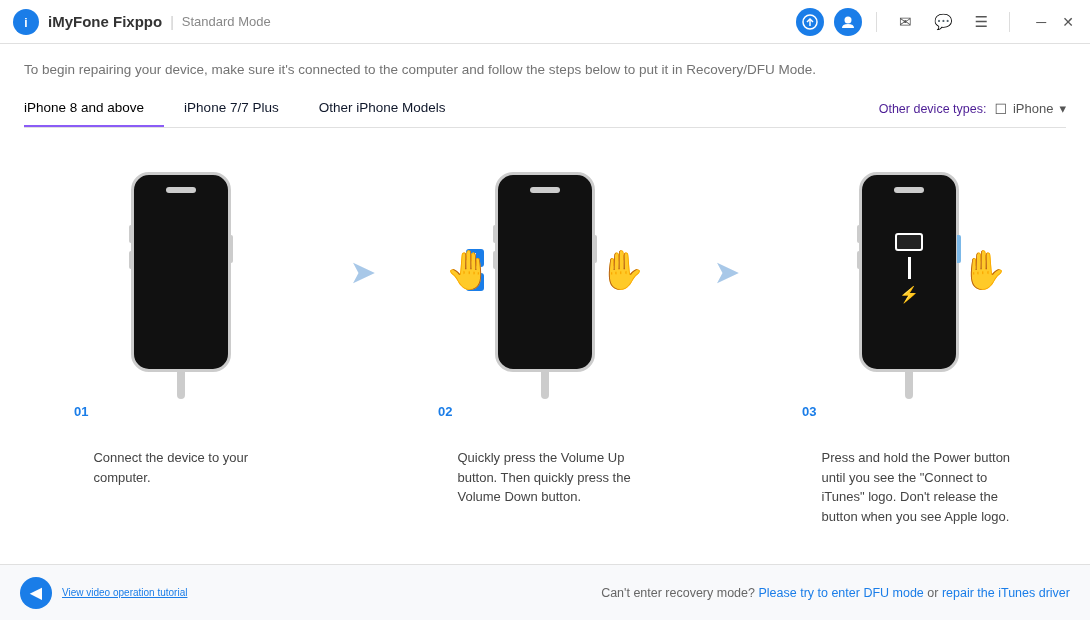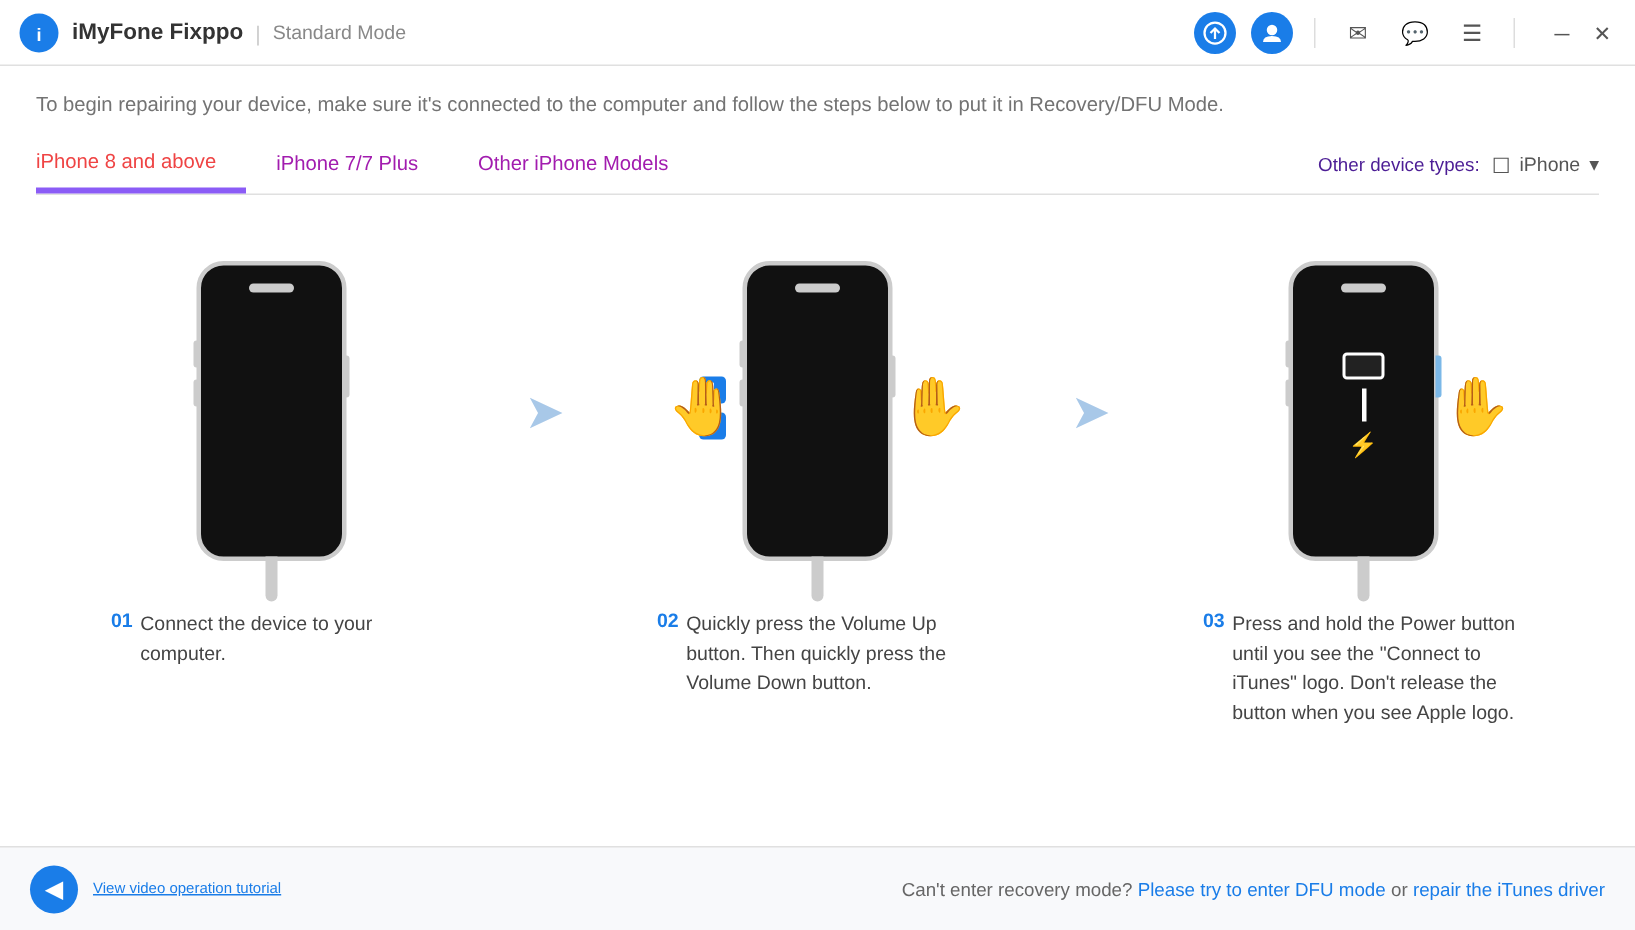--- a/index.html
+++ b/index.html
@@ -105,28 +105,28 @@
       display: flex;
       align-items: center;
       border-bottom: 1px solid #e0e0e0;
       padding-bottom: 0;
       margin-bottom: 0;
     }
     .tab {
       padding: 10px 20px 10px 0;
       margin-right: 20px;
       font-size: 13.5px;
-      color: #a21caf;
+      color: #0f172a;
       cursor: pointer;
       border-bottom: 2px solid transparent;
       white-space: nowrap;
     }
     .tab.active {
-      color: #ef4444;
-      border-bottom: 4px solid #8b5cf6;
+      color: #000000;
+      border-bottom: 2px solid #8b5cf6;
       font-weight: 500;
     }
     .tabs-spacer { flex: 1; }
     .other-device-label {
       font-size: 12.5px;
       color: #4c1d95;
       margin-right: 8px;
     }
     .other-device-selector {
       display: flex;
@@ -294,20 +294,21 @@
     .step-num {
       font-size: 13px;
       color: #1a7de8;
       font-weight: 600;
       white-space: nowrap;
     }
     .step-text {
       font-size: 13px;
       color: #444;
       line-height: 1.5;
+      margin-top: 44px;
     }
     
     .footer {
       background: #f8f9fb;
       border-top: 1px solid #e0e0e0;
       display: flex;
       align-items: center;
       padding: 12px 20px;
       height: 56px;
       flex-shrink: 0;

